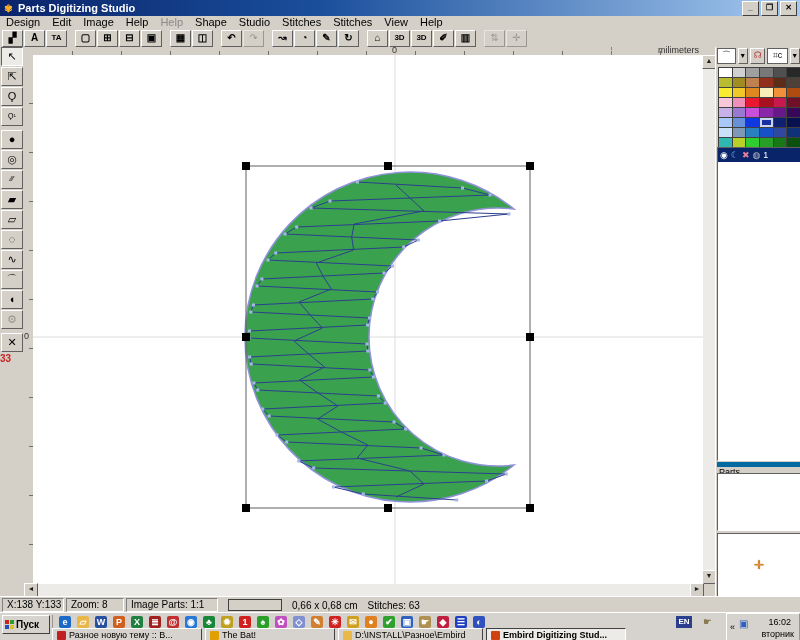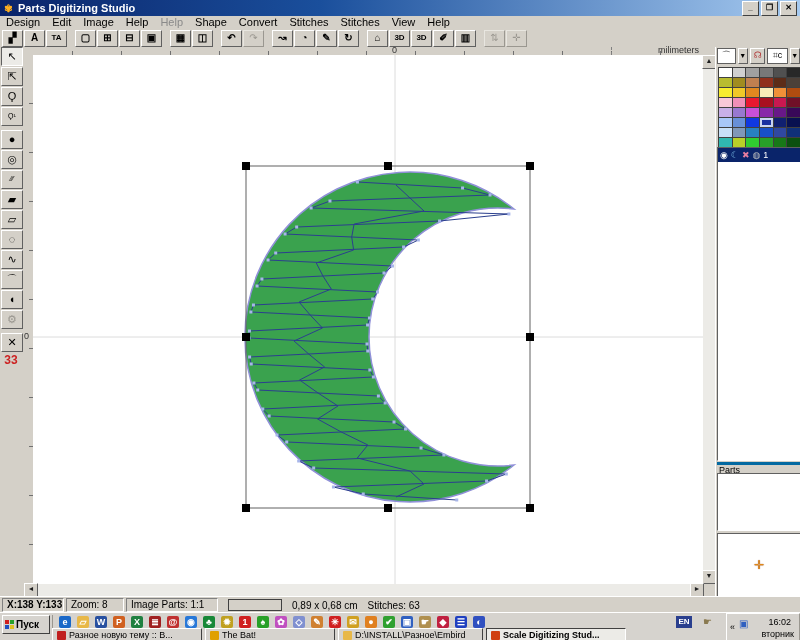--- a/index.html
+++ b/index.html
@@ -29,21 +29,21 @@
   .tbtn.gap{margin-left:7px;}
   .tbtn.disabled{color:#9a9790;border-color:#e8e6e0 #9a9790 #9a9790 #e8e6e0;font-weight:normal;}
   
   #lefttools{left:0;top:47px;width:24px;height:553px;background:#d4d0c8;
     border-right:1px solid #9a9790;}
   .ltool{width:20px;height:17px;margin:0 0 1px 1px;background:#d4d0c8;border:1px solid;
     border-color:#fff #606060 #606060 #fff;text-align:center;font-size:11px;line-height:16px;}
   .ltool.pressed{border-color:#606060 #fff #fff #606060;background:#ecebe7;}
   .ltool.disabled{color:#9a9790;}
   .ltool.gap{margin-top:4px;}
-  #stitchcount{color:#cc2222;font-weight:bold;font-size:12px;text-align:center;width:22px;}
+  #stitchcount{color:#cc2222;font-weight:bold;font-size:10px;width:22px;}
   
   #hruler{left:24px;top:47px;width:679px;height:8px;background:#d4d0c8;
     background-image:repeating-linear-gradient(90deg,rgba(0,0,0,0) 0 48px,#707070 48px 49px);
     background-size:100% 4px;background-position:0 100%;background-repeat:no-repeat;
     border-bottom:1px solid #808080;font-size:9px;}
   #vruler{left:24px;top:55px;width:9px;height:529px;background:#d4d0c8;
     background-image:repeating-linear-gradient(180deg,rgba(0,0,0,0) 0 48px,#707070 48px 49px);
     background-size:4px 100%;background-position:100% 0;background-repeat:no-repeat;
     border-right:1px solid #808080;font-size:9px;}
   .rlabel{position:absolute;font-size:9px;color:#333;}
@@ -67,21 +67,21 @@
   #palette{position:absolute;left:2px;top:20px;width:81px;height:78px;display:grid;
     grid-template-columns:repeat(6,1fr);grid-auto-rows:9px;gap:1px;background:#404040;
     border:1px solid #404040;}
   .swatch{width:100%;height:100%;}
   .swatch.sel{outline:2px solid #c8d4f0;outline-offset:-2px;}
   #layerlist{position:absolute;left:1px;top:100px;width:82px;height:312px;background:#fff;
     border:1px solid;border-color:#606060 #fff #fff #606060;}
   #layerrow{height:14px;background:#0a246a;color:#fff;display:flex;align-items:center;
     gap:3px;padding-left:2px;font-size:9px;}
   #partslabel{position:absolute;left:1px;top:415px;width:82px;height:10px;font-size:9px;
-    border-top:3px solid #0369a1;padding-left:2px;}
+    border-top:5px solid #0369a1;padding-left:2px;}
   #partsbox{position:absolute;left:1px;top:426px;width:82px;height:56px;background:#fff;
     border:1px solid;border-color:#606060 #fff #fff #606060;}
   #previewbox{position:absolute;left:1px;top:486px;width:82px;height:62px;background:#fff;
     border:1px solid;border-color:#606060 #fff #fff #606060;}
   #previewmark{position:absolute;left:36px;top:24px;color:#e08818;font-size:12px;
     text-shadow:0 0 1px #803000;}
   
   #statusbar{left:0;top:596px;width:800px;height:16px;background:#d4d0c8;display:flex;
     align-items:center;font-size:10px;border-top:1px solid #fff;}
   .stseg{height:12px;line-height:12px;padding:0 4px;border:1px solid;
@@ -124,21 +124,21 @@
     </span>
 </div>
 
 <div id="menubar" class="abs">
     <span class="menuitem">Design</span>
     <span class="menuitem">Edit</span>
     <span class="menuitem">Image</span>
     <span class="menuitem">Help</span>
     <span class="menuitem disabled">Help</span>
     <span class="menuitem">Shape</span>
-    <span class="menuitem">Convert</span>
+    <span class="menuitem">Studio</span>
     <span class="menuitem">Stitches</span>
     <span class="menuitem">Stitches</span>
     <span class="menuitem">View</span>
     <span class="menuitem">Help</span>
   </div>
 
 <div id="toolbar" class="abs">
     <span class="tbtn">▞</span>
     <span class="tbtn">A</span>
     <span class="tbtn" style="font-size: 8px;">TA</span>
@@ -337,25 +337,25 @@
     </div>
   </div>
   <div id="partslabel">Parts</div>
   <div id="partsbox"></div>
   <div id="previewbox">
     <span id="previewmark">✛</span>
   </div>
 </div>
 
 <div id="statusbar" class="abs">
-  <span class="stseg" style="width:52px;font-weight:bold;">X:138  Y:133</span>
+  <span class="stseg" style="width:52px;">X:138  Y:133</span>
   <span class="stseg" style="width:48px;">Zoom: 8</span>
   <span class="stseg" style="width:82px;">Image Parts: 1:1</span>
   <span id="stprogress"></span>
-  <span class="stplain">0,89 x 0,68 cm</span>
+  <span class="stplain">0,66 x 0,68 cm</span>
   <span class="stplain">Stitches: 63</span>
 </div>
 
 <div id="taskbar" class="abs">
   <div id="startbtn">
     <span class="winlogo">
       <i style="background:#d02020;"></i>
         <i style="background:#28a028;"></i>
       <i style="background:#2050c0;"></i>
         <i style="background:#e0c020;"></i>
@@ -396,21 +396,21 @@
       <span class="taskbtn" style="width: 120px;">
         <span class="tbicon" style="background: rgb(224, 160, 0);"></span>
         <span>The Bat!</span>
       </span>
       <span class="taskbtn" style="width: 135px;">
         <span class="tbicon" style="background: rgb(232, 184, 72);"></span>
         <span>D:\INSTALL\Разное\Embird</span>
       </span>
       <span class="taskbtn active" style="width: 130px;">
         <span class="tbicon" style="background: rgb(208, 64, 16);"></span>
-        <span>Scale Digitizing Stud...</span>
+        <span>Embird Digitizing Stud...</span>
       </span>
     </div>
   <span id="lang">EN</span>
   <span id="langhand">☛</span>
   <div id="tray">
     <span style="position:absolute;left:3px;top:8px;">«</span>
     <span style="position:absolute;left:12px;top:4px;font-size:10px;color:#3060c0;">▣</span>
     <span style="position:absolute;right:8px;top:3px;">16:02</span>
     <span style="position:absolute;right:5px;top:15px;">вторник</span>
   </div>

